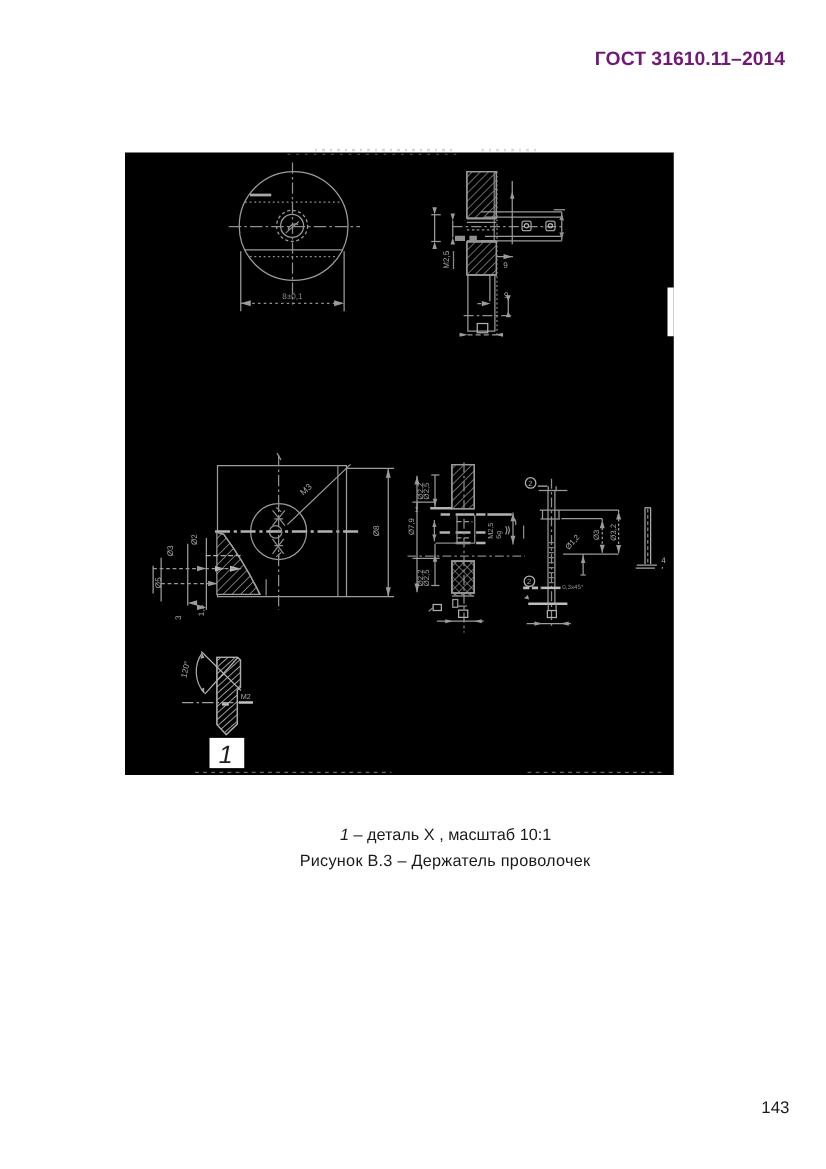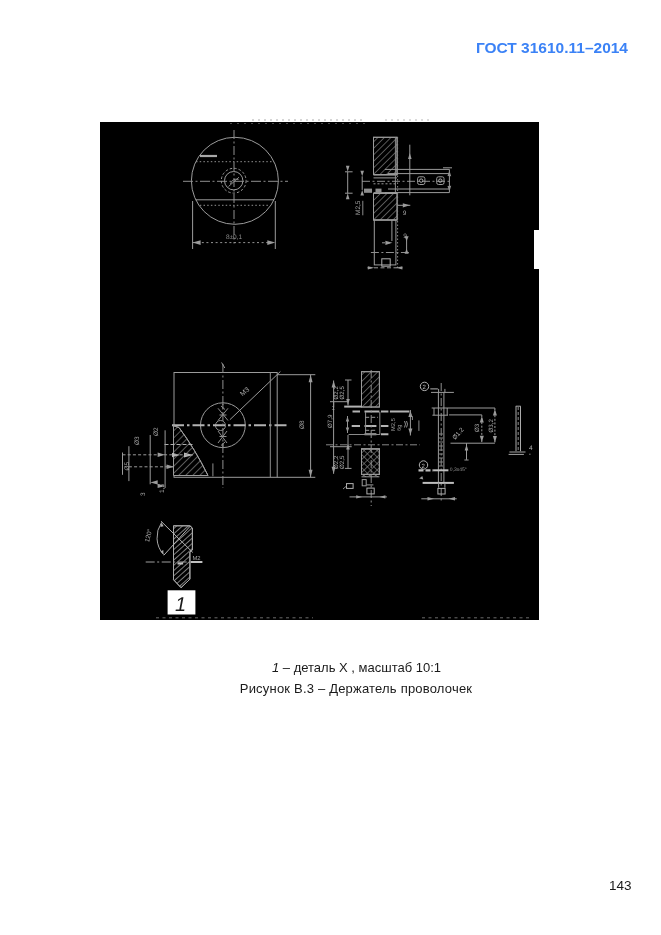--- a/index.html
+++ b/index.html
@@ -1,19 +1,19 @@
 <!DOCTYPE html>
 <html><head>
 <meta charset="utf-8">
 <style>
 html,body{margin:0;padding:0;background:#fff;width:661px;height:935px;overflow:hidden;}
 body{font-family:"Liberation Sans",sans-serif;position:relative;}
 *{-webkit-font-smoothing:antialiased;}
 svg text{text-rendering:geometricPrecision;}
-.hdr{position:absolute;top:39px;right:33px;font-size:15.5px;font-weight:bold;color:#3b82f6;filter:blur(0.02px);}
+.hdr{position:absolute;top:39px;right:33px;font-size:15.5px;font-weight:bold;color:#701a75;filter:blur(0.02px);}
 .fig{position:absolute;left:100px;top:122px;width:439px;height:498px;background:#000;}
 .notch{position:absolute;right:0px;top:107.7px;width:4.8px;height:39.5px;background:#fff;}
 .cap1{position:absolute;top:660px;left:0;width:713px;text-align:center;font-size:13px;color:#1a1a1a;filter:blur(0.02px);}
 .cap2{position:absolute;top:681px;left:0;width:712px;text-align:center;font-size:13px;letter-spacing:0.2px;color:#1a1a1a;filter:blur(0.02px);}
 .pnum{position:absolute;top:877.5px;left:609px;font-size:13.5px;color:#1a1a1a;filter:blur(0.02px);text-align:center;}
 </style>
 </head>
 <body>
 
 <div class="hdr">ГОСТ 31610.11–2014</div>

